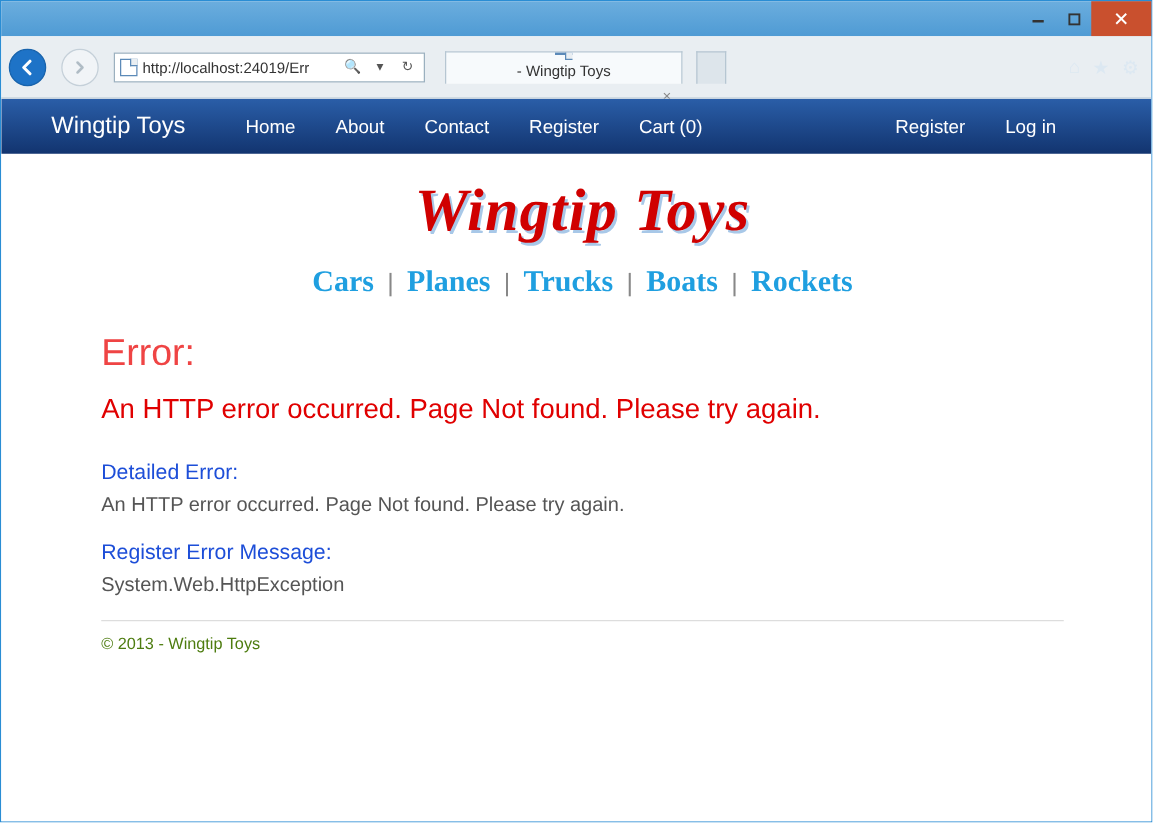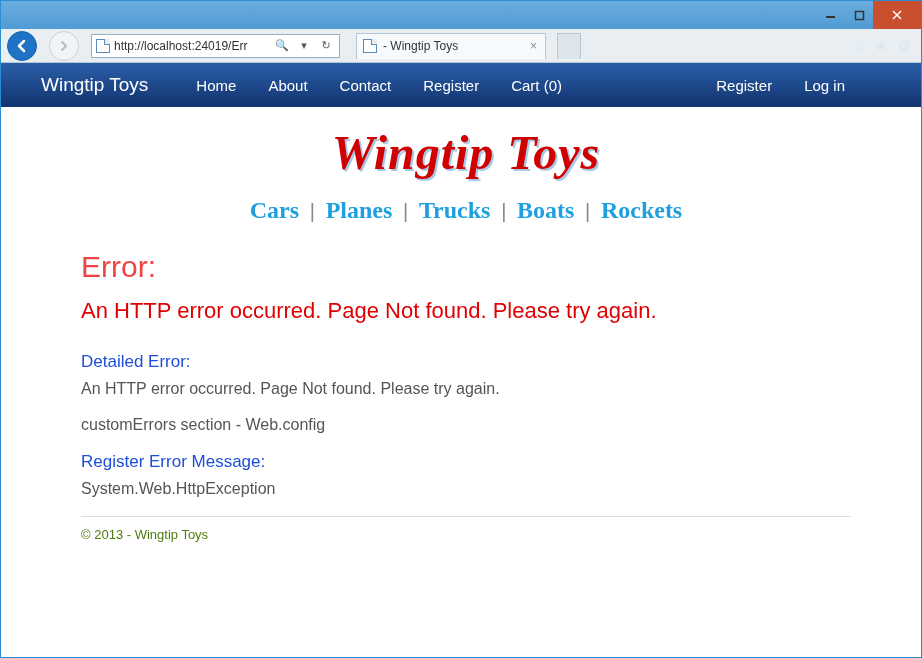--- a/index.html
+++ b/index.html
@@ -8,29 +8,29 @@
 
 .window { width: 922px; height: 658px; border: 1px solid #2a8dd4; background: #fff; display: flex; flex-direction: column; }
 .titlebar { height: 28px; background: linear-gradient(#6badde, #4f9bd4); display: flex; justify-content: flex-end; align-items: stretch; }
 .titlebar .btn { width: 30px; display: flex; align-items: center; justify-content: center; color: #fff; font-family: Arial; font-size: 13px; cursor: pointer; }
 .titlebar .btn.min { width: 30px; }
 .titlebar .btn.max { width: 28px; }
 .titlebar .btn.close { width: 48px; background: #c9502e; }
 .titlebar svg { display: block; }
 
 
-.toolbar { height: 34px; background: #e9eef2; border-bottom: 1px solid #b6c6d2; display: flex; align-items: center; padding: 0 6px; gap: 12px; }
+.toolbar { height: 50px; background: #e9eef2; border-bottom: 1px solid #b6c6d2; display: flex; align-items: center; padding: 0 6px; gap: 12px; }
 .nav-back, .nav-fwd { width: 30px; height: 30px; border-radius: 50%; display: flex; align-items: center; justify-content: center; cursor: pointer; }
 .nav-back { background: #1e73c7; border: 1px solid #1863ac; }
 .nav-fwd { background: #f1f4f7; border: 1px solid #c5d0d9; }
 .nav-back svg, .nav-fwd svg { display:block; }
 .addr-wrap { flex: 0 0 210px; height: 24px; border: 1px solid #9bb0bf; background: #fff; display: flex; align-items: center; padding: 0 4px; gap: 4px; }
 .addr-wrap input { border: none; outline: none; font-size: 12px; flex: 1; min-width: 0; color: #333; }
 .addr-ctrl { width: 18px; height: 18px; display:flex; align-items:center; justify-content:center; color:#555; font-size:11px; cursor:pointer; }
-.tab { height: 26px; min-width: 190px; background: #f7fafc; border: 1px solid #b6c6d2; border-bottom: none; display: flex; align-items: center; padding: 0 6px; gap: 6px; font-size: 12px; color: #333; margin-left: 4px; }
+.tab { height: 26px; min-width: 190px; background: #f7fafc; border: 1px solid #b6c6d2; border-bottom: none; display: flex; align-items: center; padding: 0 6px; gap: 6px; font-size: 12px; color: #333; margin-left: 4px; flex-direction: column; }
 .tab .tab-x { margin-left: auto; color: #888; cursor:pointer; padding:0 2px;}
 .newtab { width: 24px; height: 26px; background: #dde5eb; border: 1px solid #b6c6d2; border-bottom:none; margin-left:-1px; }
 .right-icons { margin-left: auto; display: flex; gap: 10px; color: #dce8f2; padding-right: 4px;}
 .right-icons span { cursor:pointer; font-size:15px; }
 
 
 .page { flex:1; overflow:auto; background:#fff; }
 
 .navbar { background: linear-gradient(#2a5ea8, #12346f); height: 44px; display: flex; align-items: center; padding: 0 60px 0 40px; color:#fff; }
 .navbar .brand { font-size: 19px; font-weight: 400; margin-right: 32px; cursor:pointer; }
@@ -142,21 +142,20 @@
         <span class="sep">|</span>
         <a>Rockets</a>
       </div>
 
       <h2 class="err-title">Error:</h2>
       <div class="err-msg">An HTTP error occurred. Page Not found. Please try again.</div>
 
       <div class="sub-h">Detailed Error:</div>
       <div class="sub-p">An HTTP error occurred. Page Not found. Please try again.</div>
 
-      <div class="sub-p">customErrors section - Web.config</div>
 
       <div class="sub-h">Register Error Message:</div>
       <div class="sub-p">System.Web.HttpException</div>
 
       <hr>
       <div class="footer">© 2013 - Wingtip Toys</div>
     </div>
 
   </div>
 </div>

